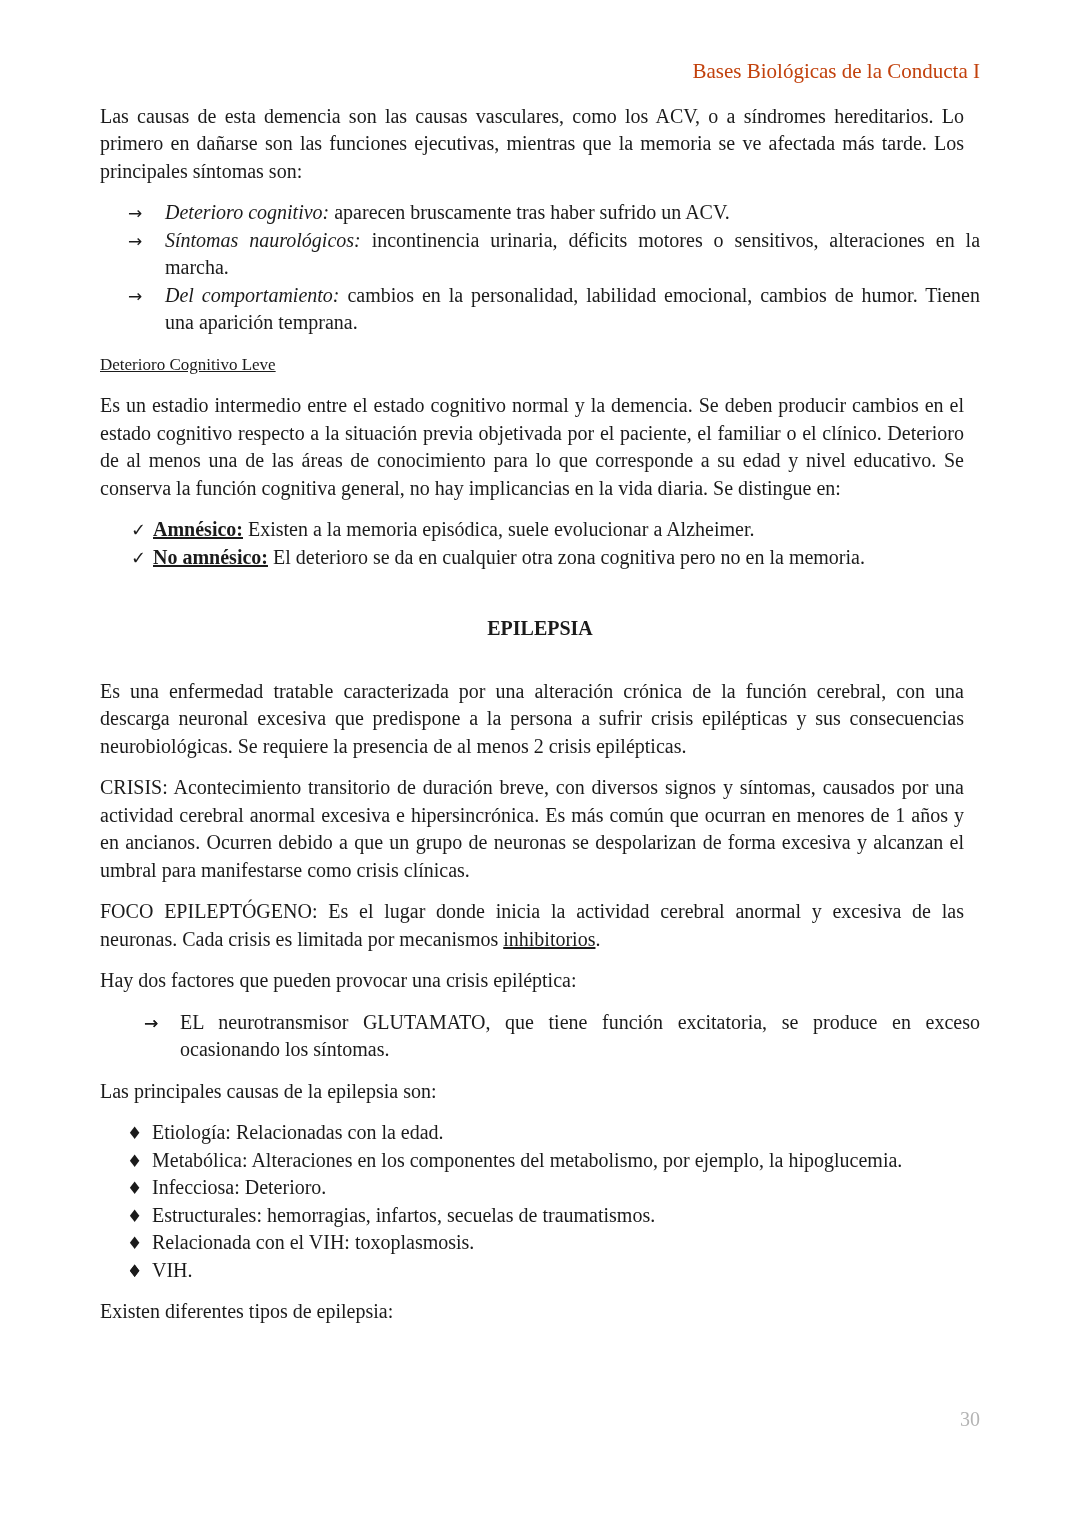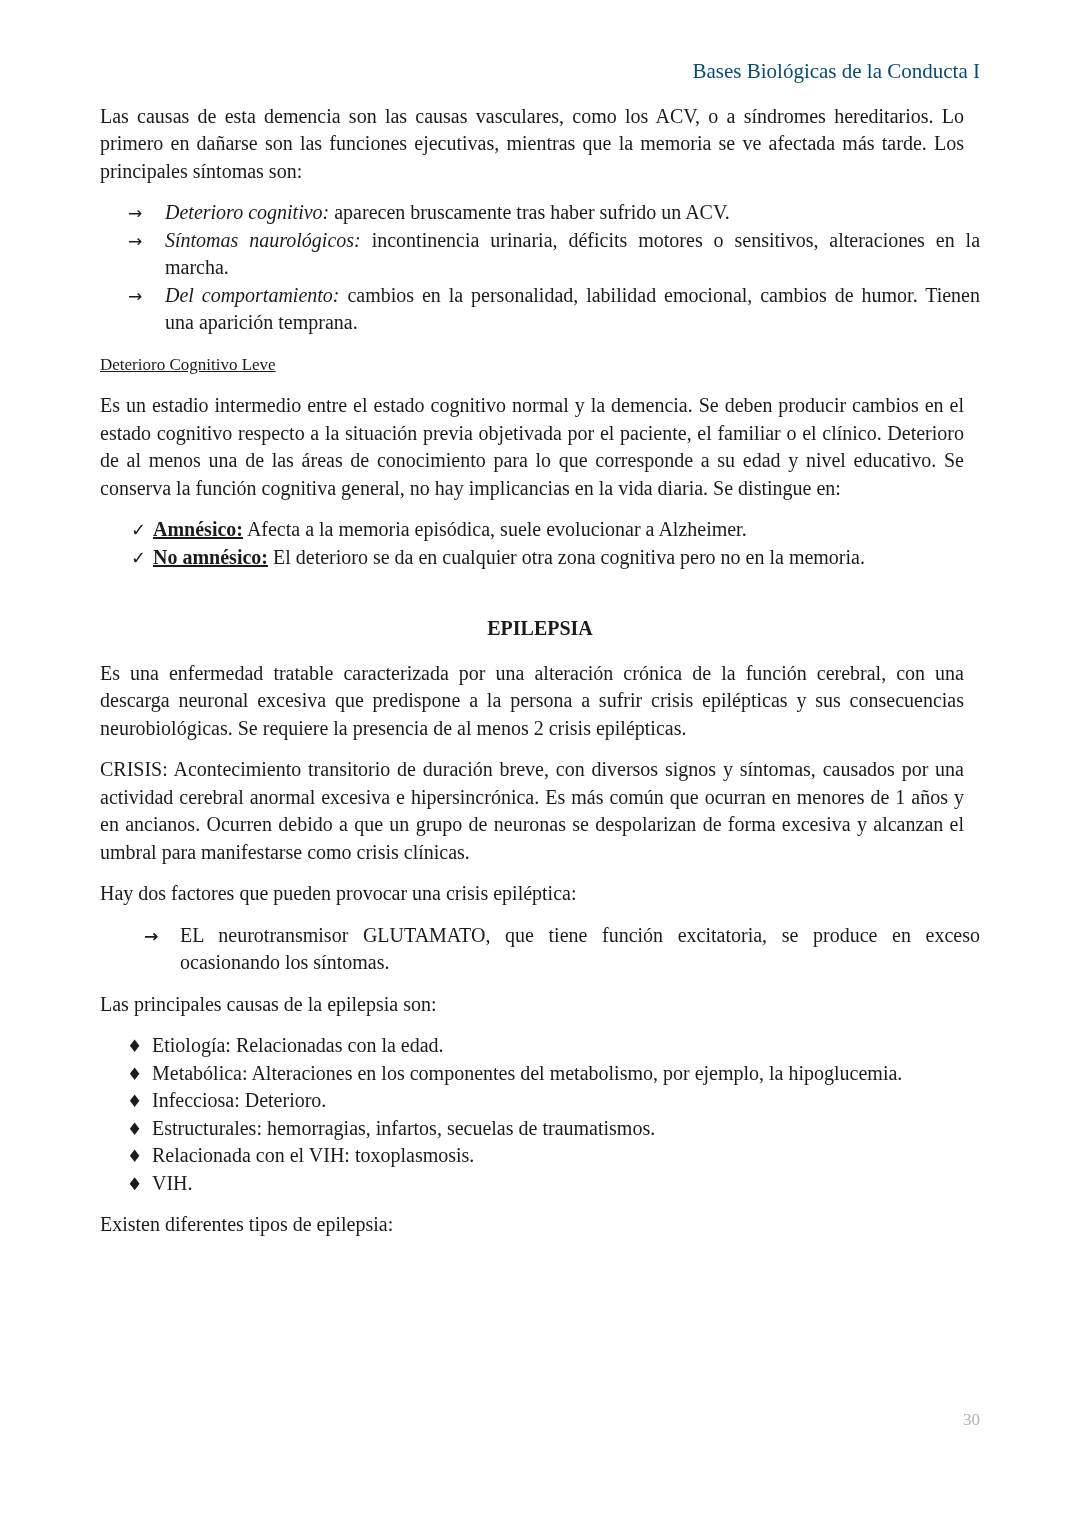--- a/index.html
+++ b/index.html
@@ -15,39 +15,39 @@
     padding: 58px 100px 0 100px;
     background: #ffffff;
     font-family: "Liberation Serif", serif;
     font-size: 20px;
     line-height: 27.5px;
     color: #1b1b1b;
     overflow: hidden;
   }
   .running-header {
     text-align: right;
-    color: #0c4a6e;
+    color: #c2410c;
     font-size: 21px;
     margin: 0 0 17px 0;
   }
   p.para {
     margin: 0 16px 14px 0;
     text-align: justify;
   }
   h2.underline-heading {
     font-size: 17px;
     font-weight: normal;
     text-decoration: underline;
     margin: 4px 0 14px 0;
   }
   h2.center-heading {
     font-size: 20px;
     font-weight: bold;
     text-align: center;
-    margin: 44px 0 17px 0;
+    margin: 44px 0 35px 0;
   }
   ul.doc-list {
     list-style: none;
     margin: 0 0 14px 0;
     padding: 0;
   }
   ul.doc-list li {
     position: relative;
     text-align: justify;
   }
@@ -65,21 +65,21 @@
   ul.diamond-list li { padding-left: 52px; }
   ul.diamond-list .bullet { left: 27px; font-size: 17px; top: 1px; }
   .italic-label { font-style: italic; }
   .bold-label { font-weight: bold; text-decoration: underline; }
   .underlined-word { text-decoration: underline; }
   .page-number {
     position: absolute;
     top: 1406px;
     right: 100px;
     color: #b4b4b4;
-    font-size: 17px;
+    font-size: 20px;
   }
 </style>
 </head>
 <body>
 
 <div class="page">
 
   <div class="running-header">
     <span>Bases Biológicas de la Conducta I</span>
   </div>
@@ -105,35 +105,36 @@
   </ul>
 
   <h2 class="underline-heading">Deterioro Cognitivo Leve</h2>
 
   <p class="para">Es un estadio intermedio entre el estado cognitivo normal y la demencia. Se deben producir cambios en el estado cognitivo respecto a la situación previa objetivada por el paciente, el familiar o el clínico. Deterioro de al menos una de las áreas de conocimiento para lo que corresponde a su edad y nivel educativo. Se conserva la función cognitiva general, no hay implicancias en la vida diaria. Se distingue en:</p>
 
   <ul class="doc-list check-list">
     <li>
       <span class="bullet">✓</span>
       <span class="bold-label">Amnésico:</span>
-      <span>Afecta a la memoria episódica, suele evolucionar a Alzheimer.</span>
+      <span>Existen a la memoria episódica, suele evolucionar a Alzheimer.</span>
     </li>
     <li>
       <span class="bullet">✓</span>
       <span class="bold-label">No amnésico:</span>
       <span>El deterioro se da en cualquier otra zona cognitiva pero no en la memoria.</span>
     </li>
   </ul>
 
   <h2 class="center-heading">EPILEPSIA</h2>
 
   <p class="para">Es una enfermedad tratable caracterizada por una alteración crónica de la función cerebral, con una descarga neuronal excesiva que predispone a la persona a sufrir crisis epilépticas y sus consecuencias neurobiológicas. Se requiere la presencia de al menos 2 crisis epilépticas.</p>
 
   <p class="para">CRISIS: Acontecimiento transitorio de duración breve, con diversos signos y síntomas, causados por una actividad cerebral anormal excesiva e hipersincrónica. Es más común que ocurran en menores de 1 años y en ancianos. Ocurren debido a que un grupo de neuronas se despolarizan de forma excesiva y alcanzan el umbral para manifestarse como crisis clínicas.</p>
 
+  <p class="para"><span>FOCO EPILEPTÓGENO: Es el lugar donde inicia la actividad cerebral anormal y excesiva de las neuronas. Cada crisis es limitada por mecanismos </span><span class="underlined-word">inhibitorios</span><span>.</span></p>
 
   <p class="para">Hay dos factores que pueden provocar una crisis epiléptica:</p>
 
   <ul class="doc-list arrow-list-deep">
     <li>
       <span class="bullet">→</span>
     </li>
     <li>
       <span class="bullet">→</span>
       <span>EL neurotransmisor GLUTAMATO, que tiene función excitatoria, se produce en exceso ocasionando los síntomas.</span>

